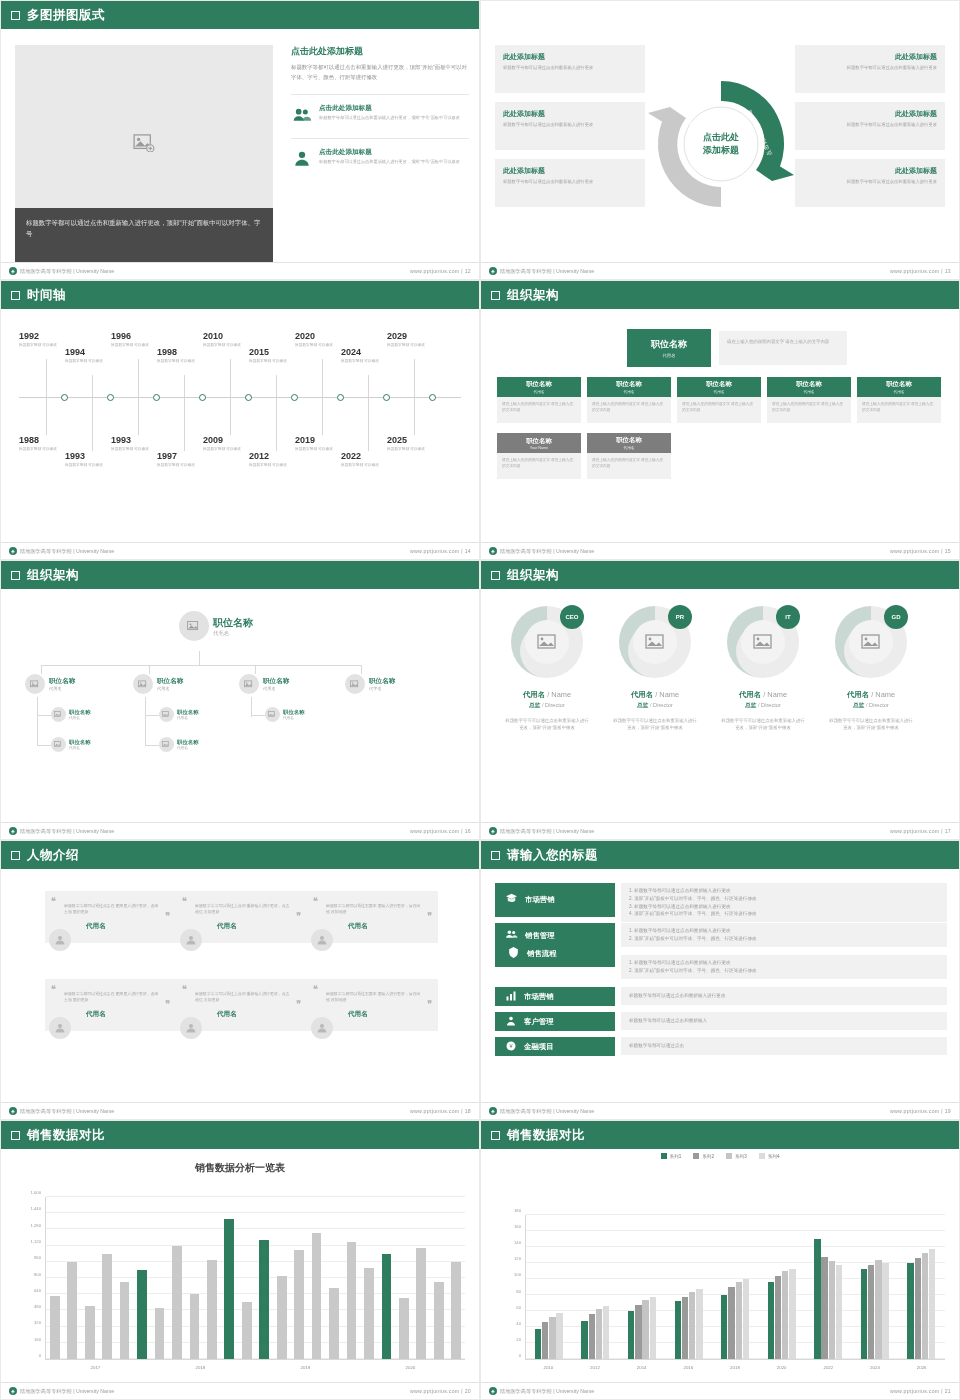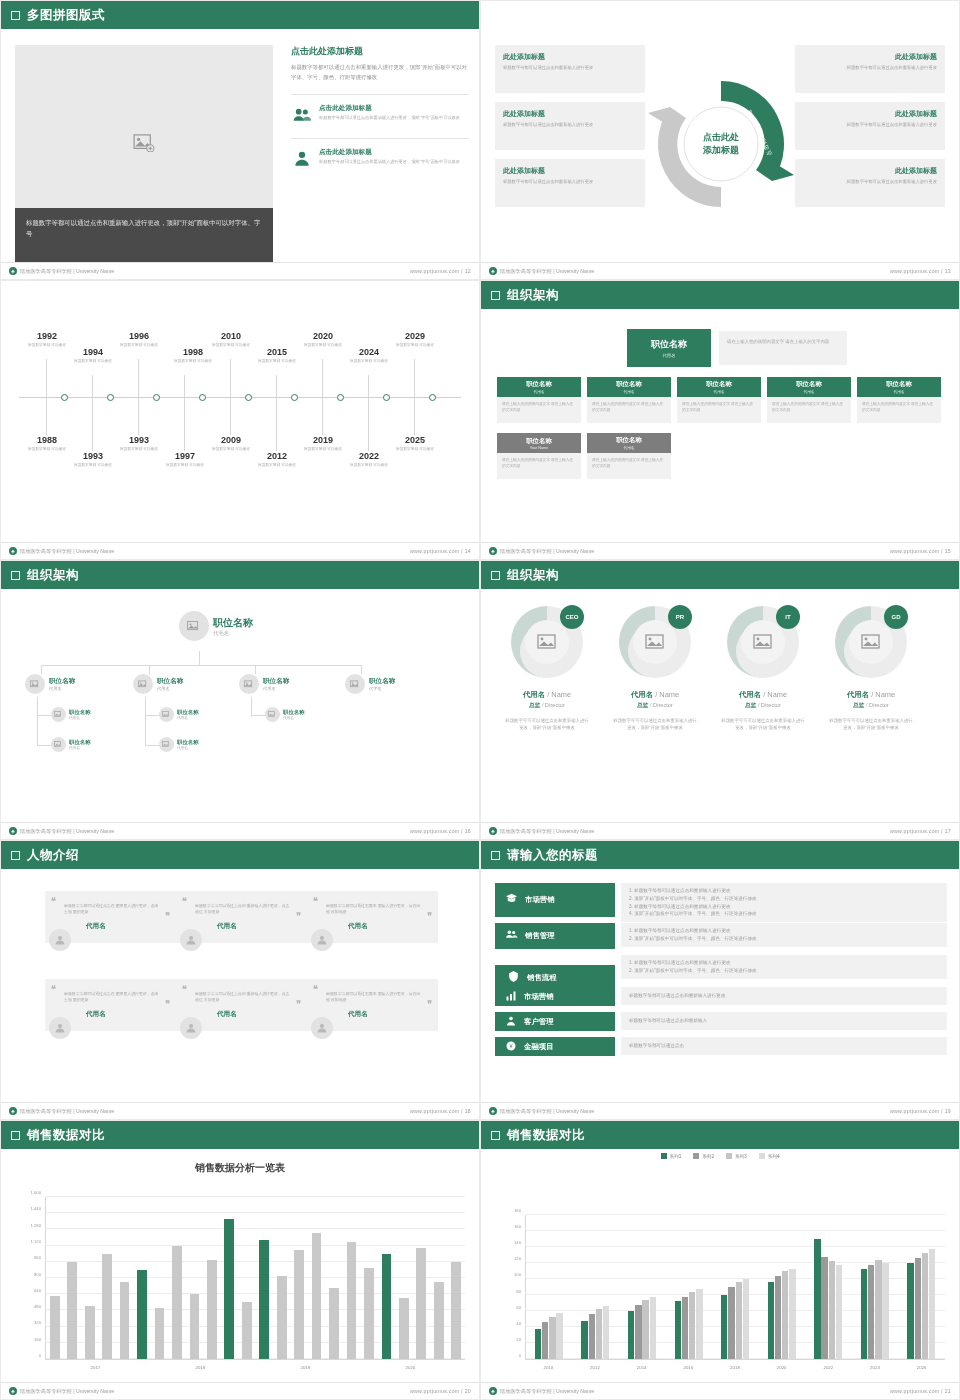--- a/index.html
+++ b/index.html
@@ -85,21 +85,21 @@
   .s13-box .h { font-size: 7px; font-weight: bold; color: #2e7d5f; margin-bottom: 3px; }
   .s13-box .d { font-size: 4.3px; color: #a0a0a0; line-height: 1.55; }
   .s13-center { position: absolute; left: 163px; top: 38px; width: 154px; height: 154px; }
   .s13-ctext { position: absolute; left: 0; top: 0; width: 100%; height: 100%;
     display:flex; flex-direction:column; align-items:center; justify-content:center;
     font-size: 9px; font-weight: bold; color:#2e7d5f; line-height:1.5; }
 
   
   .tl-axis { position: absolute; left: 18px; right: 18px; top: 88px; height: 1px; background: #cfcfcf; }
   .tl-dot { position: absolute; width: 7px; height: 7px; border-radius: 50%; border: 1.4px solid #2e7d5f; background:#fff; top: -3px; }
-  .tl-item { position: absolute; text-align: center; width: 56px; }
+  .tl-item { position: absolute; text-align: left; width: 56px; }
   .tl-year { font-size: 9px; font-weight: bold; color: #333; }
   .tl-txt { font-size: 3.7px; color: #aaa; line-height: 1.5; margin-top: 2px; }
   .tl-tick { position: absolute; width: 1px; background: #d6d6d6; }
 
   
   .o-top { position: absolute; left: 146px; top: 20px; width: 84px; height: 38px; background:#2e7d5f; color:#fff;
            display:flex; flex-direction:column; align-items:center; justify-content:center; }
   .o-top .n { font-size: 9px; font-weight: bold; }
   .o-top .s { font-size: 4.3px; opacity:.85; margin-top:2px; }
   .o-topdesc { position: absolute; left: 238px; top: 22px; width: 128px; height: 34px; background:#f1f1f1;
@@ -280,20 +280,24 @@
     <div class="ftr">
       <span class="lf">
           <span class="logo">◈</span>
           <span>陆地医学高等专科学校 | University Name</span>
         </span>
       <span class="rt"><span>www.pptjunius.com</span> | <span>13</span></span>
     </div>
   </div>
 
   <div class="slide">
+    <div class="hdr">
+      <span class="sq"></span>
+      <span class="t">时间轴</span>
+    </div>
     <div class="body">
       <div class="tl-axis">
         <div class="tl-dot" style="left:42px;"></div>
         <div class="tl-dot" style="left:88px;"></div>
         <div class="tl-dot" style="left:134px;"></div>
         <div class="tl-dot" style="left:180px;"></div>
         <div class="tl-dot" style="left:226px;"></div>
         <div class="tl-dot" style="left:272px;"></div>
         <div class="tl-dot" style="left:318px;"></div>
         <div class="tl-dot" style="left:364px;"></div>
@@ -343,21 +347,21 @@
         <div class="tl-year">2029</div>
         <div class="tl-txt">标题数字等都
 可以修改</div>
       </div>
 
       <div class="tl-item" style="left:64px;top:38px;">
         <div class="tl-year">1994</div>
         <div class="tl-txt">标题数字等都
 可以修改</div>
       </div>
-      <div class="tl-item" style="left:164px;top:38px;">
+      <div class="tl-item" style="left:156px;top:38px;">
         <div class="tl-year">1998</div>
         <div class="tl-txt">标题数字等都
 可以修改</div>
       </div>
       <div class="tl-item" style="left:248px;top:38px;">
         <div class="tl-year">2015</div>
         <div class="tl-txt">标题数字等都
 可以修改</div>
       </div>
       <div class="tl-item" style="left:340px;top:38px;">
@@ -889,21 +893,21 @@
               <path d="M2 18c0-3.1 2.7-5.2 6-5.2s6 2.1 6 5.2z"></path>
               <path d="M12.6 18c0-2.8 2.1-4.7 5.2-4.7s5.2 1.9 5.2 4.7z" opacity=".8"></path>
             </svg></span>
         <span class="lb">销售管理</span>
       </div>
       <div class="l-row" style="top:54px;">
         <div class="l-li">1.  标题数字等都可以通过点击和重新输入进行更改</div>
         <div class="l-li">2.  顶部“开始”面板中可以对字体、字号、颜色、行距等进行修改</div>
       </div>
 
-      <div class="l-btn" style="top:96px; height:26px;padding-left:12px;">
+      <div class="l-btn" style="top:72px; height:26px;padding-left:12px;">
         <span><svg viewBox="0 0 24 24" width="13" height="13" fill="#fff">
               <path d="M12 2l8 4v6c0 5-3.5 8.5-8 10-4.5-1.5-8-5-8-10V6z"></path>
             </svg></span>
         <span class="lb">销售流程</span>
       </div>
       <div class="l-row" style="top:86px;">
         <div class="l-li">1.  标题数字等都可以通过点击和重新输入进行更改</div>
         <div class="l-li">2.  顶部“开始”面板中可以对字体、字号、颜色、行距等进行修改</div>
       </div>
 

